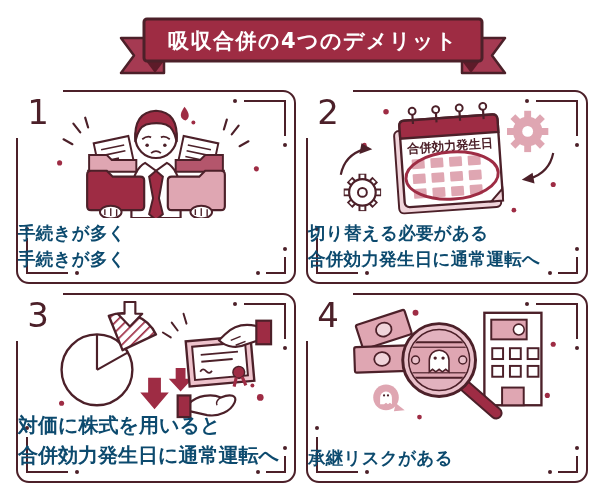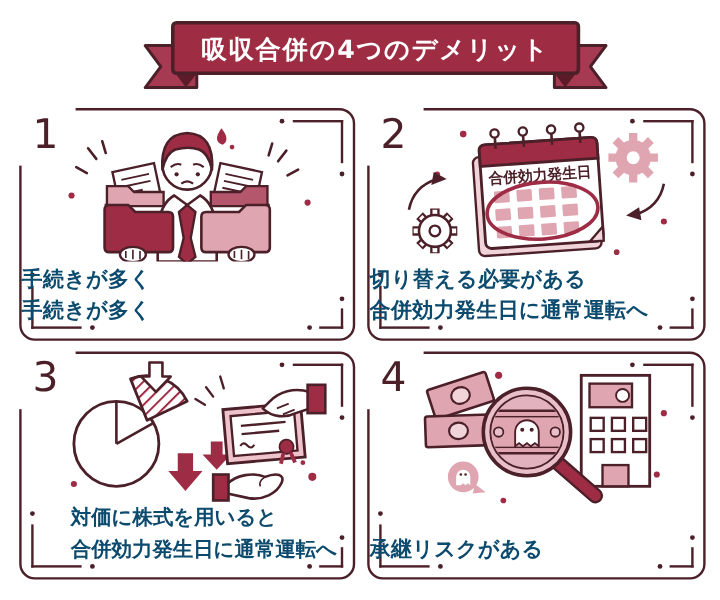--- a/index.html
+++ b/index.html
@@ -31,21 +31,21 @@
   .bracket-bl .d2{right:-11px;bottom:-3px;}
   .bracket-br{position:absolute;bottom:8px;right:8px;width:18px;height:15px;
     border-bottom:2.5px solid #4c2029;border-right:2.5px solid #4c2029;}
   .bracket-br .d1{top:-10px;right:-3px;}
   .bracket-br .d2{left:-10px;bottom:-3px;}
   .illus{position:absolute;top:6px;left:50%;transform:translateX(-50%);}
   .caption{
     position:absolute;left:0;right:0;bottom:9px;
     font-weight:700;color:#0c4a6e;font-size:17.5px;line-height:1.5;letter-spacing:.3px;font-family:Liberation Mono, monospace;
   }
-  #card3 .caption{font-size:17px;letter-spacing:0;padding-left:41px;}
+  #card3 .caption{font-size:20px;letter-spacing:0;}
 </style>
 </head>
 <body>
 
 <div class="banner">
   <svg width="394" height="66" viewBox="0 0 394 66">
     <g stroke="#4c2029" stroke-width="2.5" stroke-linejoin="round">
       <polygon points="5,24 48,24 48,59 5,59 18,41.5" fill="#a53a52"></polygon>
       <polygon points="346,24 389,24 376,41.5 389,59 346,59" fill="#a53a52"></polygon>
     </g>

